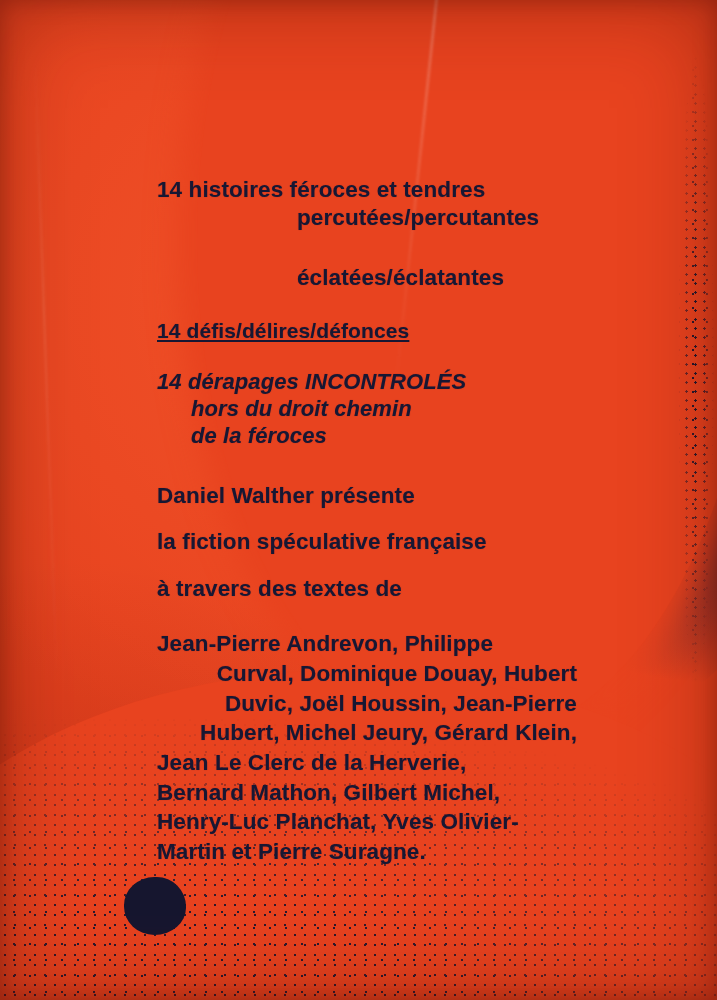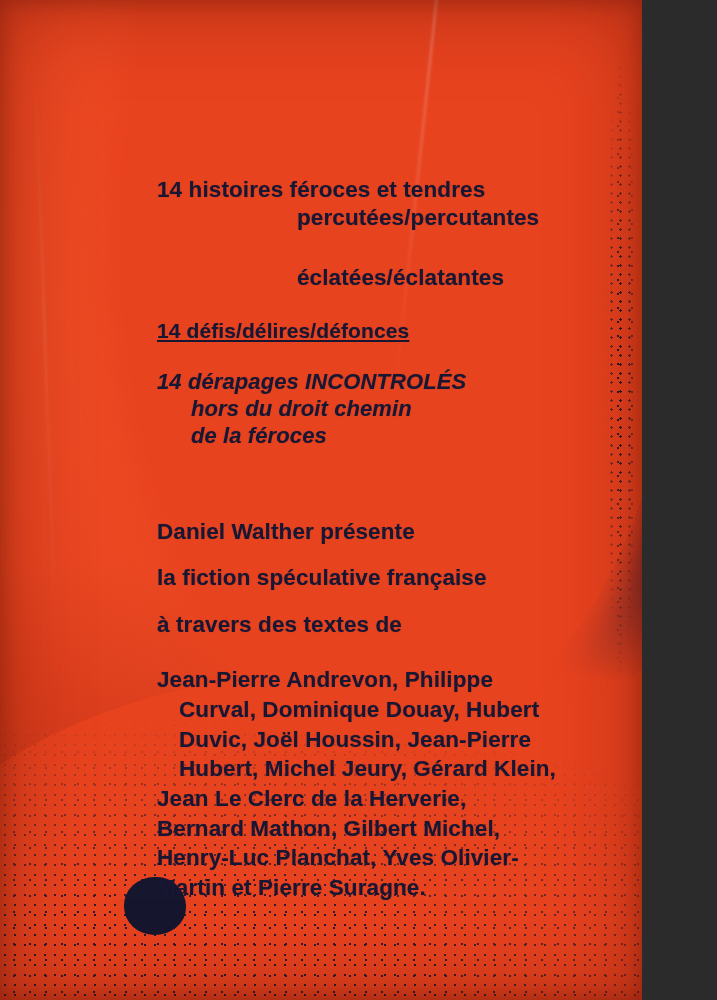--- a/index.html
+++ b/index.html
@@ -5,21 +5,21 @@
   html, body {
     margin: 0;
     padding: 0;
     background: #2b2b2b;
   }
   body {
     font-family: "Liberation Sans", sans-serif;
   }
   .page {
     position: relative;
-    width: 642px;
+    width: 717px;
     height: 1000px;
     overflow: hidden;
     background: #e8431f;
   }
   
   .tex-a {
     position: absolute;
     inset: 0;
     background:
       radial-gradient(120% 80% at 50% 30%, rgba(255,110,60,0.35) 0%, rgba(232,67,31,0) 60%),
@@ -160,26 +160,26 @@
   }
   .s1 { font-size: 22.5px; }
   .s1 .ind1 { display: block; padding-left: 140px; }
   .s1 .ind2 { display: block; padding-left: 140px; margin-top: 32px; }
   .gap-a { height: 26px; }
   .s2 { font-size: 21px; text-decoration: underline; }
   .gap-b { height: 24px; }
   .s3 { font-size: 22px; font-style: italic; }
   .s3 .ind { display: block; padding-left: 34px; }
   .gap-c { height: 32px; }
-  .s4 { font-size: 22.5px; margin-top: 36px; }
+  .s4 { font-size: 22.5px; }
   .gap-d { height: 19px; }
   .gap-e { height: 19px; }
   .gap-f { height: 26px; }
   .s5 { font-size: 22.5px; line-height: 1.32; }
-  .s5 .l { white-space: nowrap; }
+  .s5 .l { white-space: nowrap; text-align: right; }
   .s5 .ind { display: block; padding-left: 22px; }
 </style>
 </head>
 <body>
 
 <div class="page">
 
   <div class="tex-a"></div>
 
   <div class="art">

